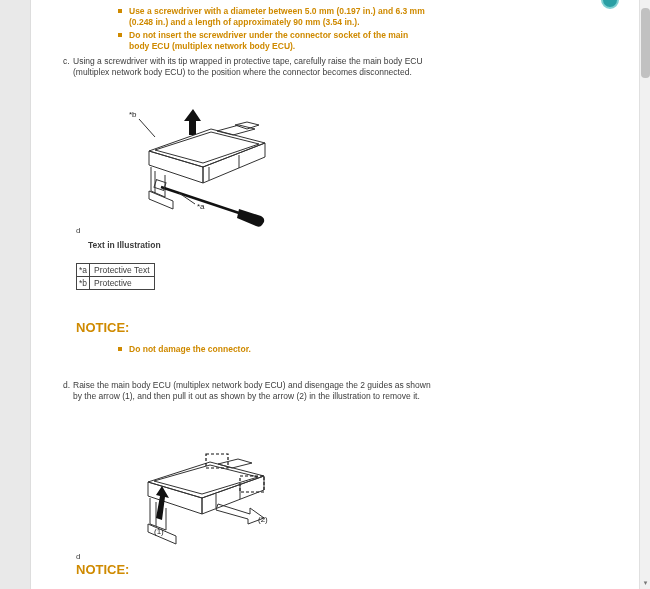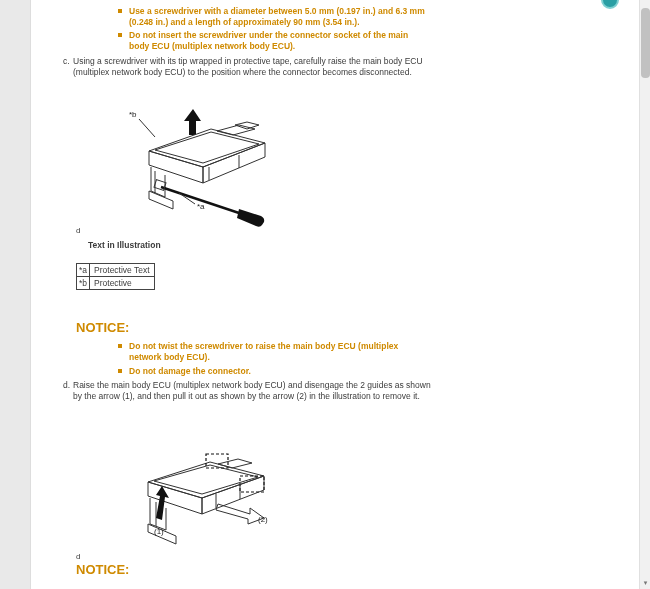--- a/index.html
+++ b/index.html
@@ -121,24 +121,20 @@
       <tr>
         <td class="key">*b</td>
         <td>Protective</td>
       </tr>
     </tbody>
       </table>
 
     <div class="abs notice-head body-text orange" style="left:45px; top:322px;">NOTICE:</div>
 
     <div class="abs" style="left:87px; top:341px; width:305px;">
-      <div class="bullet-row">
-        <span class="bullet-sq"></span>
-        <span class="body-text orange">Do not twist the screwdriver to raise the main body ECU (multiplex network body ECU).</span>
-      </div>
       <div class="bullet-row" style="margin-top:3px;">
         <span class="bullet-sq"></span>
         <span class="body-text orange">Do not damage the connector.</span>
       </div>
     </div>
 
     <div class="abs step-row" style="left:32px; top:380px; width:368px;">
       <span class="step-label">d.</span>
       <span class="body-text">Raise the main body ECU (multiplex network body ECU) and disengage the 2 guides as shown by the arrow (1), and then pull it out as shown by the arrow (2) in the illustration to remove it.</span>
     </div>

